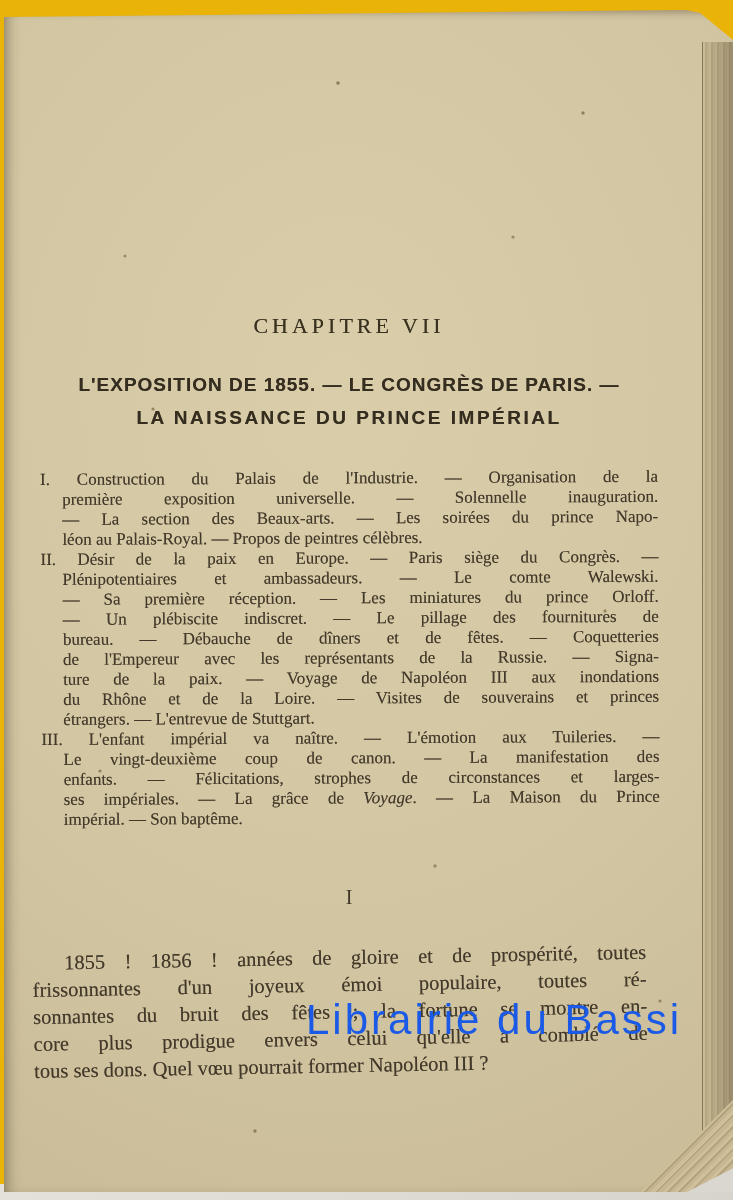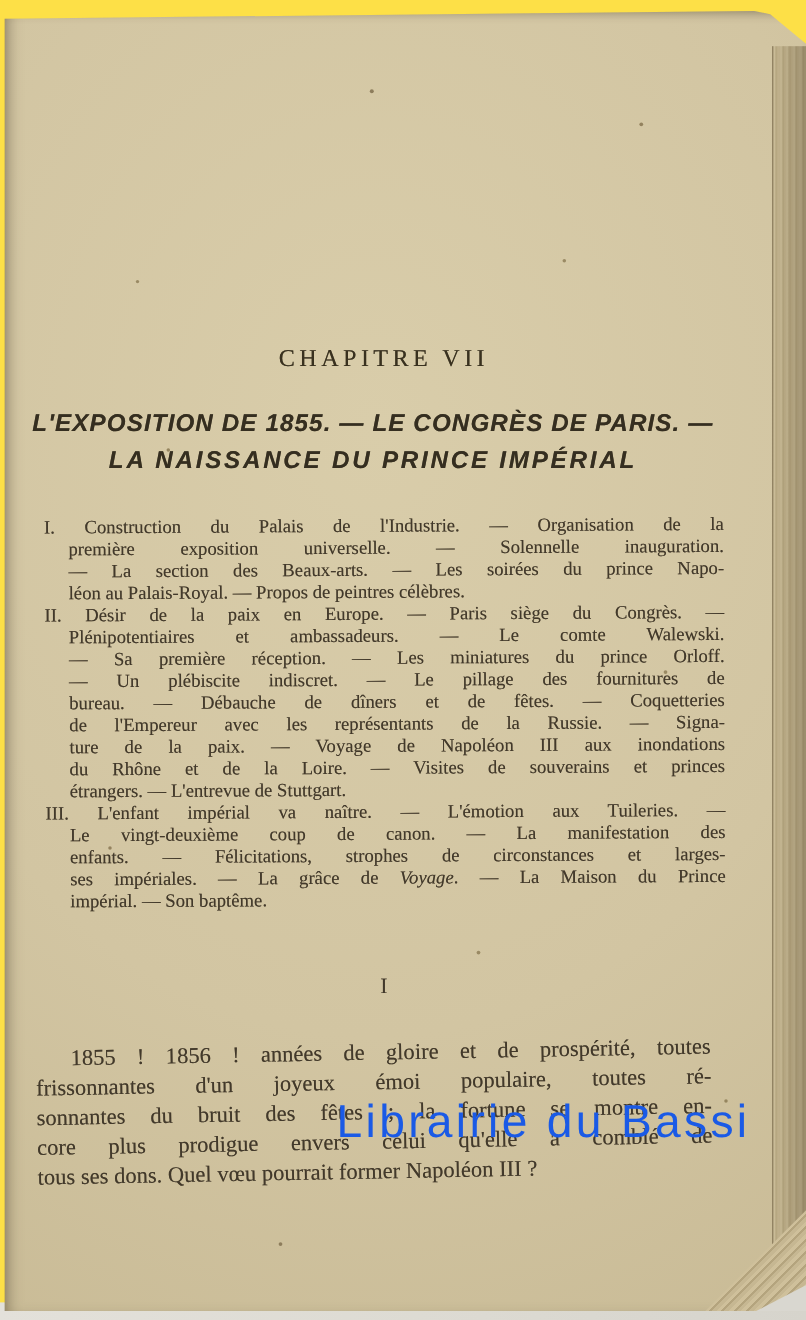--- a/index.html
+++ b/index.html
@@ -1,20 +1,20 @@
 <!DOCTYPE html>
 <html><head>
 <meta charset="utf-8">
 <style>
   html,body{margin:0;padding:0;}
   #screenshot{
     position:relative;
     width:733px;height:1200px;
     overflow:hidden;
-    background:#fde047;
+    background:#eab308;
     font-family:"Liberation Serif", serif;
   }
   
   .surface{
     position:absolute;left:0;bottom:0;width:100%;height:16px;
     background:linear-gradient(90deg,#e3e1da 0%,#dcdad2 60%,#d6d4cc 100%);
   }
   
   .page{
     position:absolute;left:4px;top:10px;width:729px;height:1182px;
@@ -52,25 +52,24 @@
       655px 990px 0 .6px #95855f, 120px 245px 0 .5px #9a8a64;
   }
   
   .ink{color:#42392b;text-shadow:0 0 .5px rgba(66,55,35,.55);}
   .chapter-title{
     position:absolute;left:30px;top:303px;width:630px;
     text-align:center;font-size:22px;letter-spacing:4px;color:#39311f;
     text-shadow:0 0 .5px rgba(50,42,25,.6);
   }
   .heading{
-    position:absolute;left:20px;top:358px;width:630px;
+    position:absolute;left:30px;top:358px;width:630px;
     font-family:"Liberation Sans", sans-serif;font-weight:700;
-    font-size:22px;line-height:33px;letter-spacing:1px;color:#352e20;
+    font-size:19px;line-height:33px;letter-spacing:1px;color:#352e20;
     text-shadow:0 0 .6px rgba(45,38,22,.65);
-    font-style:italic;
   }
   .heading .line{text-align:center;text-align-last:center;}
   .heading .line:last-child{letter-spacing:2.5px;}
   .toc{
     position:absolute;left:36px;top:460px;width:618px;
     font-size:17px;line-height:20px;
     transform:rotate(-.3deg);transform-origin:left top;
   }
   .toc .line{text-align:justify;text-align-last:justify;white-space:normal;}
   .toc .toc-item .line:not(:first-child){padding-left:22px;}

